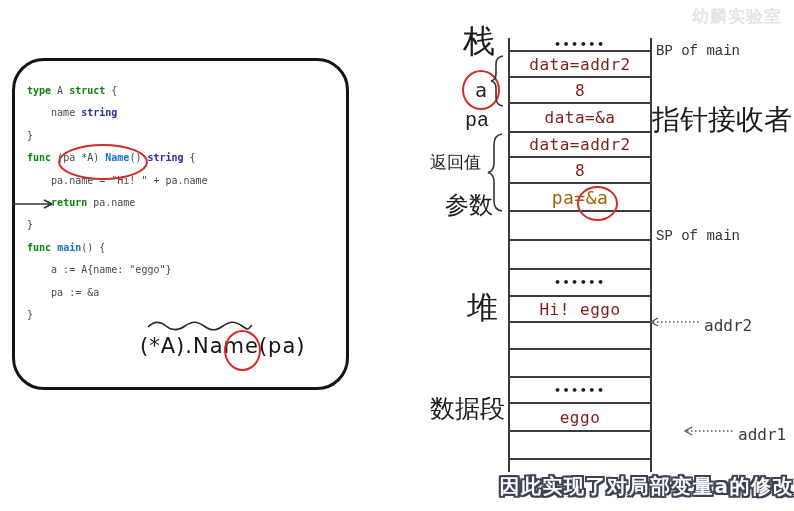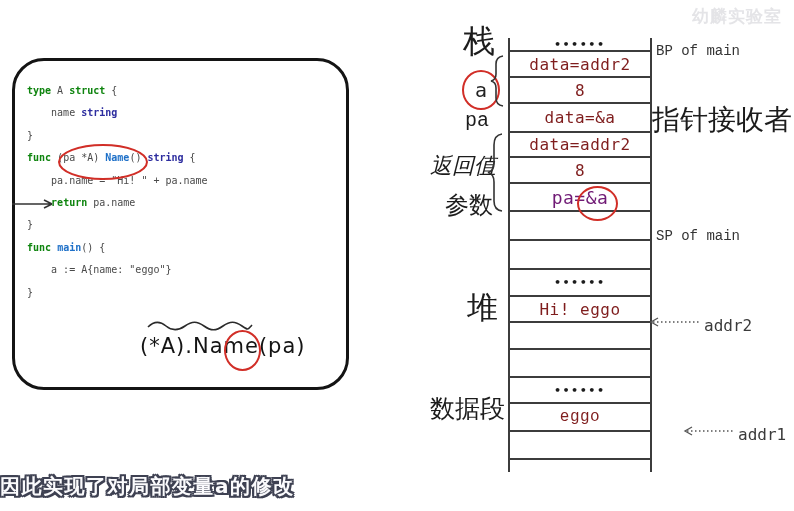--- a/index.html
+++ b/index.html
@@ -21,36 +21,36 @@
   .hand { position:absolute; left:140px; top:334px; font-size:21px; color:#141414;
           letter-spacing:1px; font-family:"DejaVu Sans", sans-serif; }
 
   
   .mem { position:absolute; left:508px; top:38px; width:140px; height:434px;
          border-left:2px solid #3c3c3c; border-right:2px solid #3c3c3c; box-sizing:content-box; }
   .mrow { position:absolute; left:0; right:0; box-sizing:border-box;
           border-bottom:2px solid #3c3c3c; display:flex; align-items:center; justify-content:center;
           font-family:"DejaVu Sans Mono", monospace; font-size:16px; color:#7f1d1d; letter-spacing:0.5px; }
   .mrow.dots { font-size:11px; letter-spacing:2px; font-weight:bold; color:#1c1c1c; }
-  .mrow.big  { font-size:18px; color:#701a75; }
+  .mrow.big  { font-size:18px; color:#a16207; }
   .mrow.open { border-bottom:none; }
 
   .lab { position:absolute; color:#1c1c1c; }
   .zh  { font-family:"DejaVu Serif", serif; }
   .mono{ font-family:Liberation Mono, monospace; }
   .circle-a { position:absolute; left:462px; top:70px; width:34px; height:36px;
               border:2.5px solid #d12e27; border-radius:50%; display:flex; align-items:center;
               justify-content:center; font-family:"DejaVu Sans Mono",monospace; font-size:20px; color:#222; }
   .brace { position:absolute; }
 
   .addr-arrow { position:absolute; display:flex; gap:3px;
                 font-family:"DejaVu Sans Mono", monospace; font-size:16px; color:#3b3b3b; }
 
   
-  .subtitle { position:absolute; left:0; right:0; top:473px; text-align:left;
+  .subtitle { position:absolute; left:0; right:0; top:473px; text-align:right;
               font-size:20px; font-weight:bold; color:#fbfbfd; letter-spacing:1.5px;
               text-shadow:-2px -2px 0 #3e4152, 2px -2px 0 #3e4152, -2px 2px 0 #3e4152,
                            2px 2px 0 #3e4152, 0 -2px 0 #3e4152, 0 2px 0 #3e4152,
                           -2px 0 0 #3e4152, 2px 0 0 #3e4152; }
   .wm { position:absolute; left:692px; top:5px; font-size:17px; font-weight:bold;
         letter-spacing:1px; color:rgba(165,165,175,0.30); }
 </style>
 </head>
 <body>
 
@@ -62,20 +62,21 @@
   <div class="code">
     <div class="cl"><span class="kw">type</span><span> A </span><span class="kw">struct</span><span> {</span></div>
     <div class="cl"><span>    name </span><span class="ty">string</span></div>
     <div class="cl"><span>}</span></div>
     <div class="cl"><span class="kw">func</span><span> (pa *A) </span><span class="fn">Name</span><span>() </span><span class="ty">string</span><span> {</span></div>
     <div class="cl"><span>    pa.name = "Hi! " + pa.name</span></div>
     <div class="cl"><span>    </span><span class="kw">return</span><span> pa.name</span></div>
     <div class="cl"><span>}</span></div>
     <div class="cl"><span class="kw">func</span><span> </span><span class="fn">main</span><span>() {</span></div>
     <div class="cl"><span>    a := A{name: "eggo"}</span></div>
+    <div class="cl"><span>    pa := &amp;a</span></div>
     <div class="cl"><span>}</span></div>
   </div>
 
   <svg class="brace" style="left:10px;top:197px;" width="50" height="14">
     <path d="M2,7 H42 M42,7 l-8,-4 M42,7 l-8,4" stroke="#333" stroke-width="1.6" fill="none"></path>
   </svg>
 
   <div class="ellipse" style="left:58px;top:144px;width:86px;height:32px;"></div>
 
   <svg class="brace" style="left:146px;top:320px;" width="108" height="11">
@@ -121,42 +122,42 @@
       </div>
     <div class="mrow" style="top:285px;height:27px;">
         <span></span>
       </div>
     <div class="mrow" style="top:312px;height:28px;">
         <span></span>
       </div>
     <div class="mrow dots" style="top:340px;height:26px;">
         <span>••••••</span>
       </div>
-    <div class="mrow" style="top:366px;height:28px;font-family:Liberation Mono, monospace;">
+    <div class="mrow" style="top:366px;height:28px;">
         <span>eggo</span>
       </div>
     <div class="mrow" style="top:394px;height:28px;">
         <span></span>
       </div>
     <div class="mrow open" style="top:422px;height:12px;">
         <span></span>
       </div>
   </div>
 
   <div class="ellipse" style="left:577px;top:186px;width:37px;height:31px;"></div>
 
   <div class="lab zh" style="left:463px;top:20px;font-size:32px;">栈</div>
   <div class="circle-a">
       <span>a</span>
     </div>
   <svg class="brace" style="left:489px;top:55px;" width="16" height="52">
     <path d="M14,1 Q7,2 7,9 L7,19 Q7,25 2,26 Q7,27 7,33 L7,43 Q7,50 14,51" stroke="#333" stroke-width="1.6" fill="none"></path>
   </svg>
   <div class="lab mono" style="left:465px;top:109px;font-size:20px;">pa</div>
-  <div class="lab zh" style="left:430px;top:151px;font-size:22px;font-style:italic;">返回值</div>
+  <div class="lab zh" style="left:430px;top:151px;font-size:17px;">返回值</div>
   <svg class="brace" style="left:486px;top:133px;" width="18" height="79">
     <path d="M16,1 Q8,2 8,12 L8,30 Q8,38 2,39.5 Q8,41 8,49 L8,68 Q8,77 16,78" stroke="#333" stroke-width="1.6" fill="none"></path>
   </svg>
   <div class="lab zh" style="left:445px;top:189px;font-size:24px;">参数</div>
   <div class="lab zh" style="left:467px;top:287px;font-size:31px;">堆</div>
   <div class="lab zh" style="left:430px;top:392px;font-size:25px;">数据段</div>
 
   <div class="lab mono" style="left:656px;top:43px;font-size:14px;color:#333;">BP of main</div>
   <div class="lab zh" style="left:652px;top:101px;font-size:28px;">指针接收者</div>
   <div class="lab mono" style="left:656px;top:204px;font-size:14px;color:#333;margin-top:24px;">SP of main</div>

